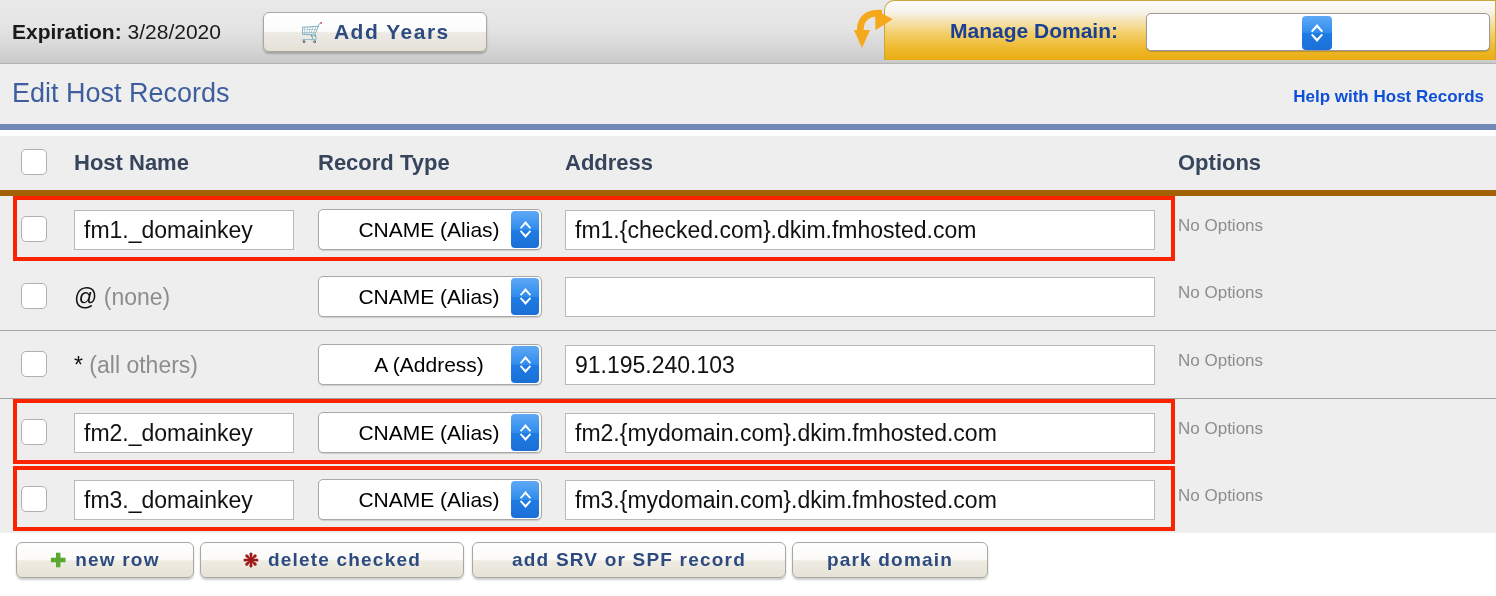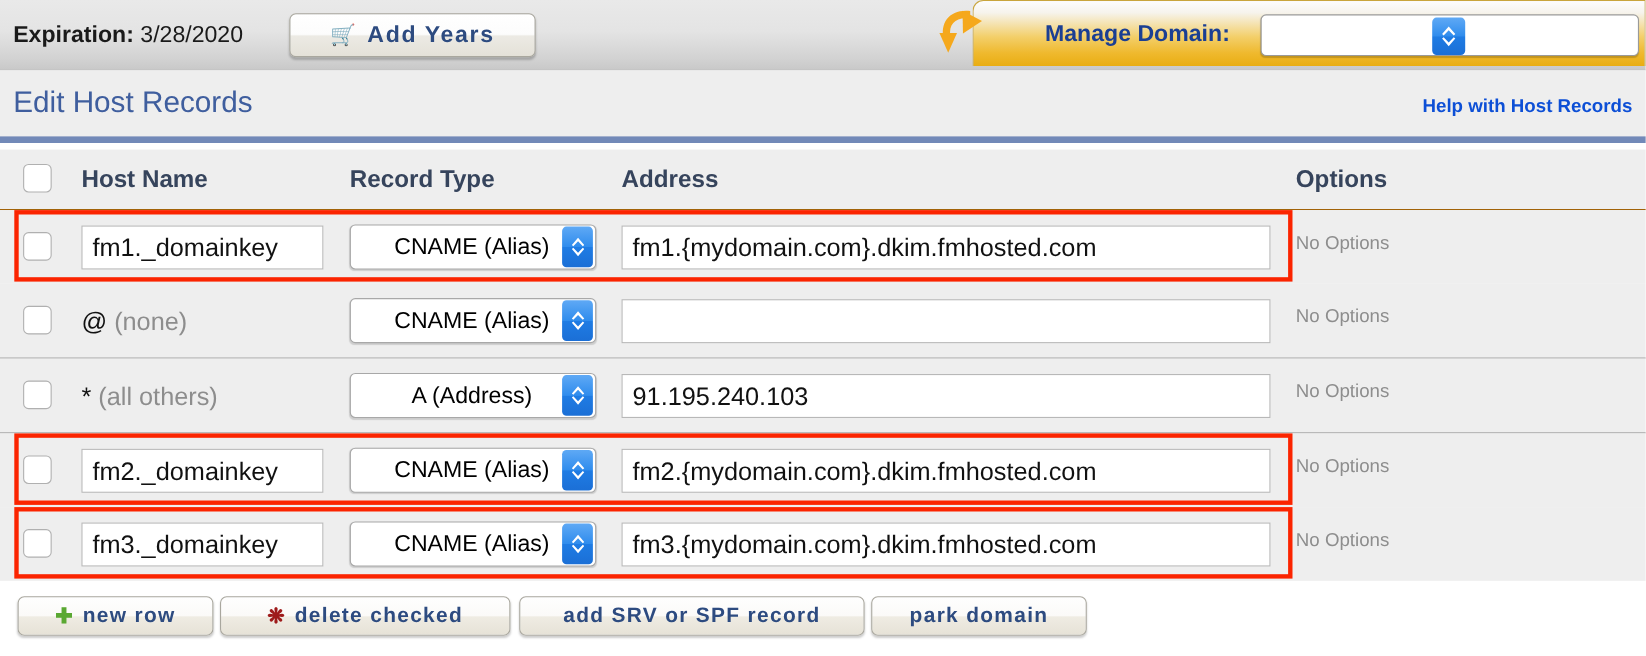--- a/index.html
+++ b/index.html
@@ -146,21 +146,21 @@
   
   #table {
     position: absolute;
     left: 0; top: 136px;
     width: 1496px;
   }
   .thead {
     height: 54px;
     background: #eeeeee;
     position: relative;
-    border-bottom: 1px solid #a16207;
+    border-bottom: 6px solid #a16207;
   }
   .th {
     position: absolute;
     top: 14px;
     font-size: 22px;
     font-weight: bold;
     color: #36445c;
     white-space: nowrap;
   }
   .th-host { left: 74px; }
@@ -345,21 +345,21 @@
     <div class="text-input inp-host">fm1._domainkey</div>
     <div class="sel-box">
       <span class="sel-text">CNAME (Alias)</span>
       <span class="stepper">
         <svg width="15" height="21" viewBox="0 0 16 22">
           <path d="M8 2 L14 9 L12.6 10.2 L8 5.4 L3.4 10.2 L2 9 Z" fill="#ffffff"></path>
           <path d="M8 20 L14 13 L12.6 11.8 L8 16.6 L3.4 11.8 L2 13 Z" fill="#ffffff"></path>
         </svg>
       </span>
     </div>
-    <div class="text-input inp-addr">fm1.{mydomain.com}.dkim.fmhosted.com</div>
+    <div class="text-input inp-addr">fm1.{checked.com}.dkim.fmhosted.com</div>
     <div class="no-options">No Options</div>
   </div>
 
   <div class="row">
     <div class="chk chk-row"></div>
     <div class="static-host">
       <span class="sym">@</span>
       <span class="note">(none)</span>
     </div>
     <div class="sel-box">

